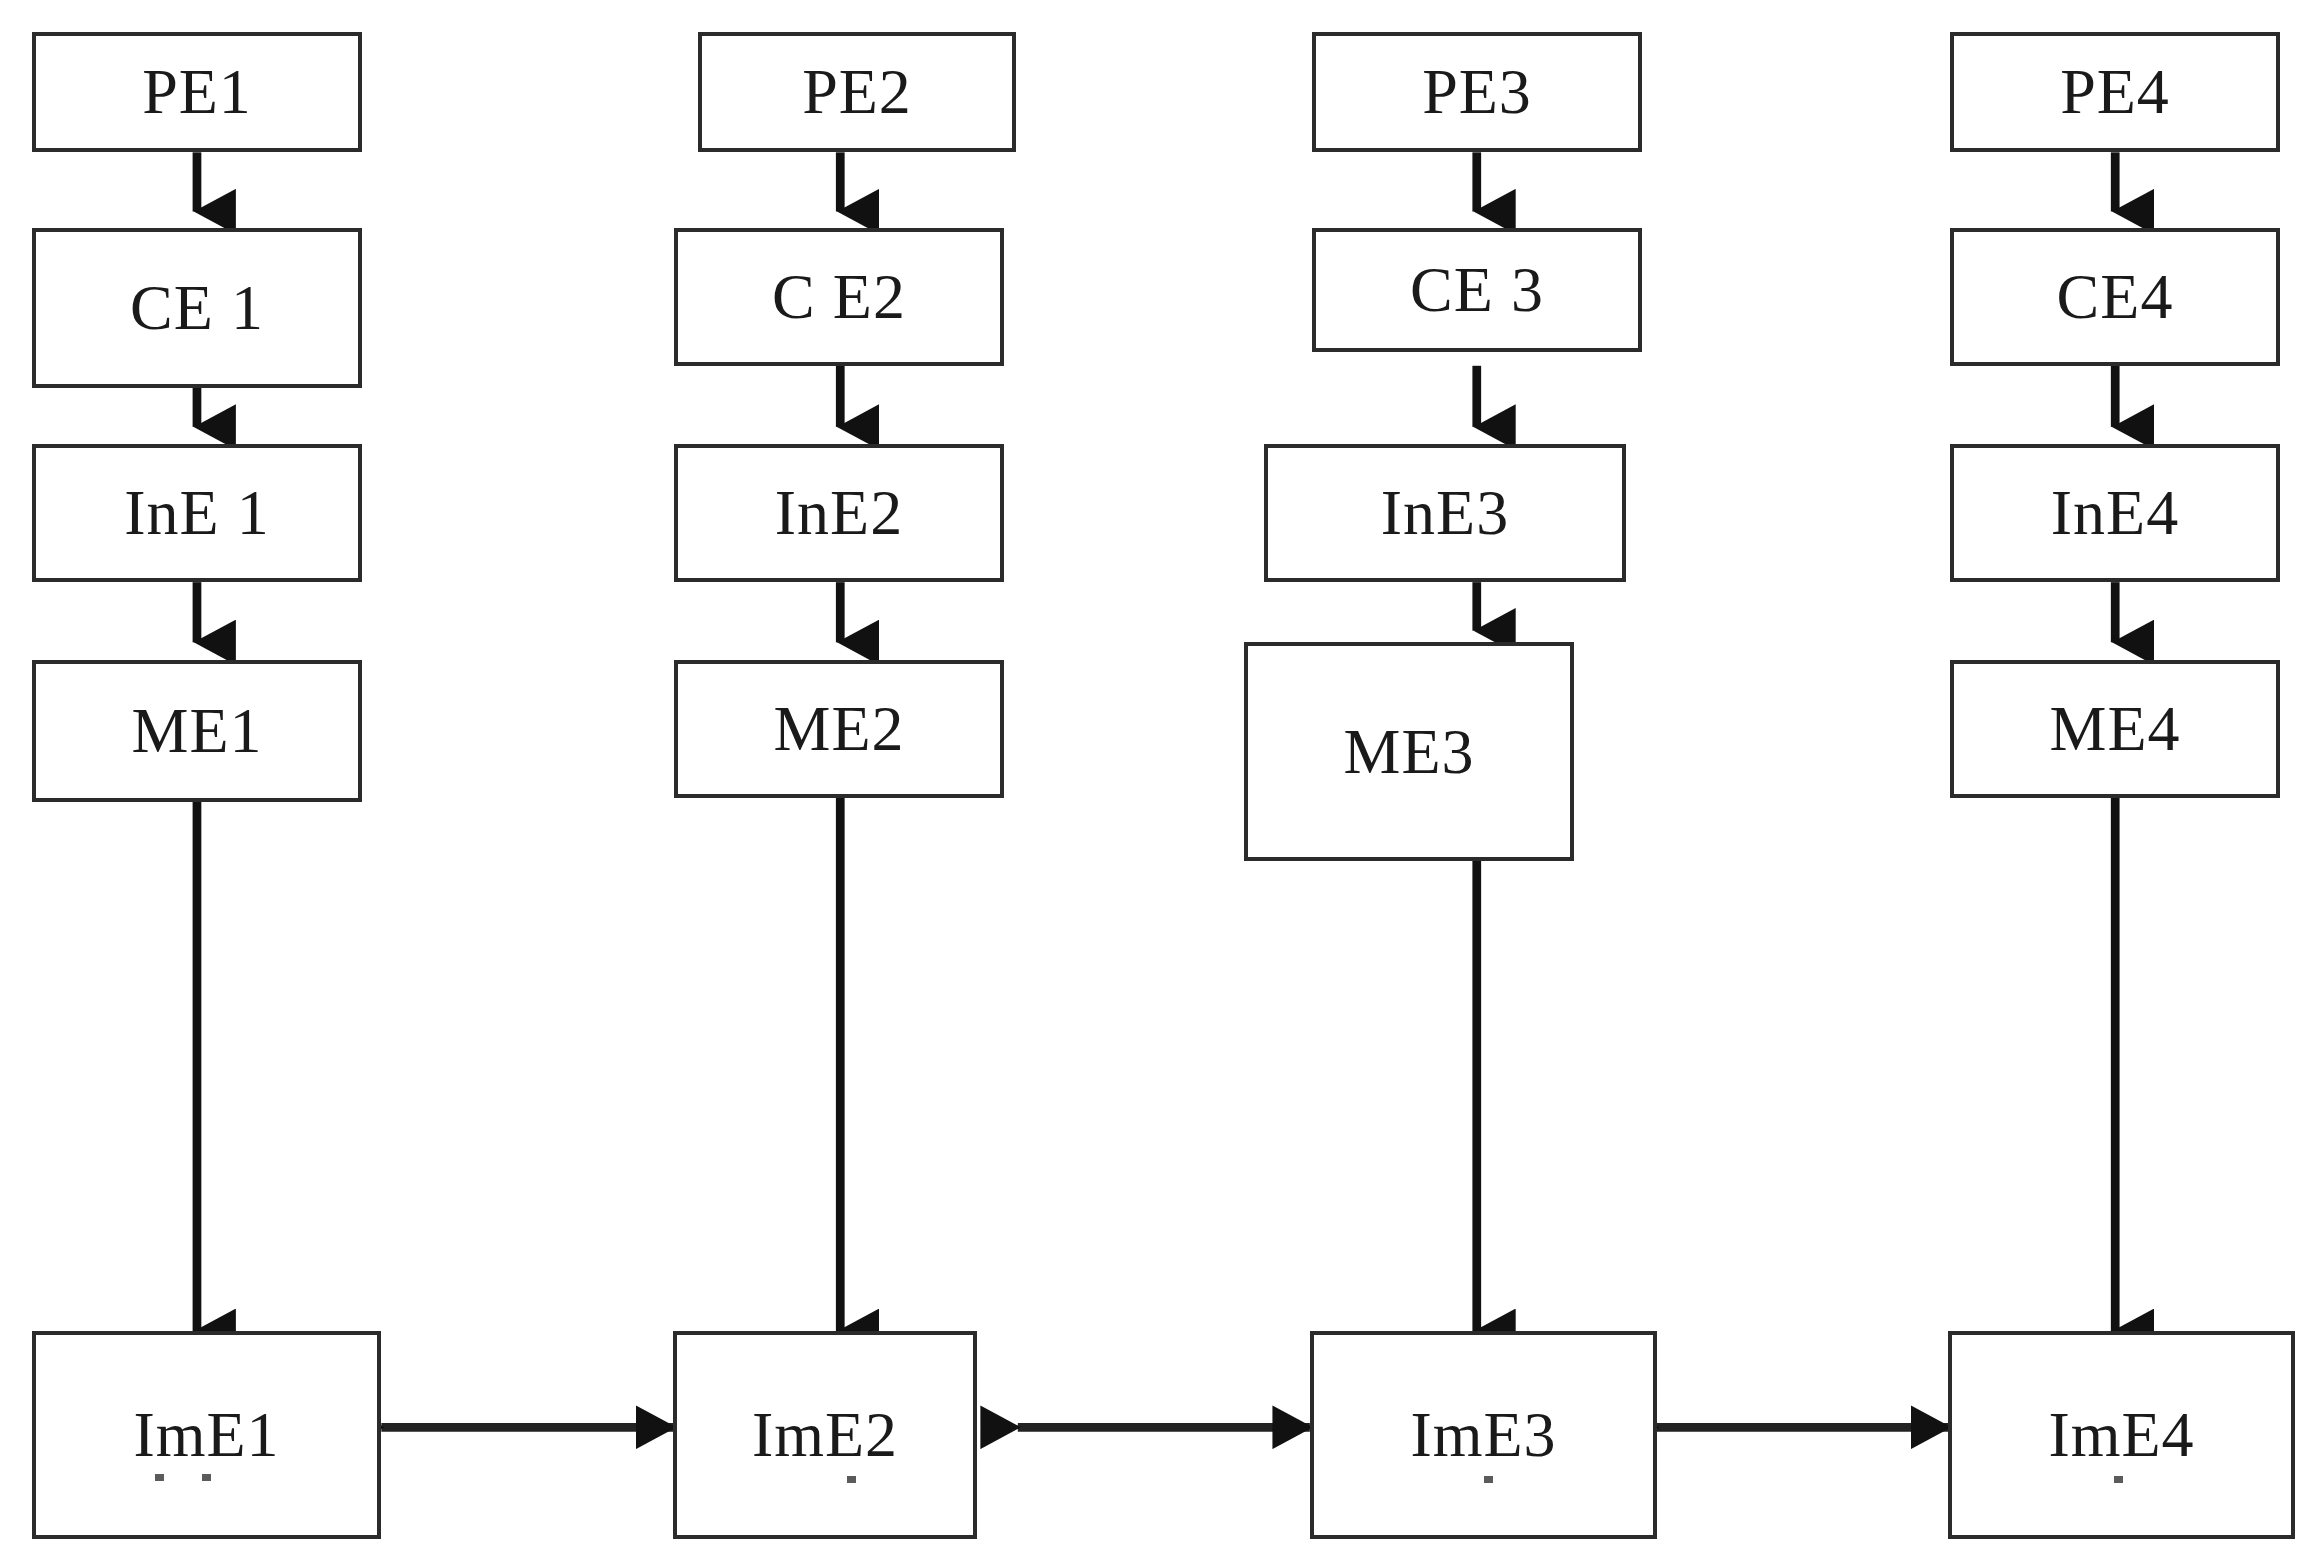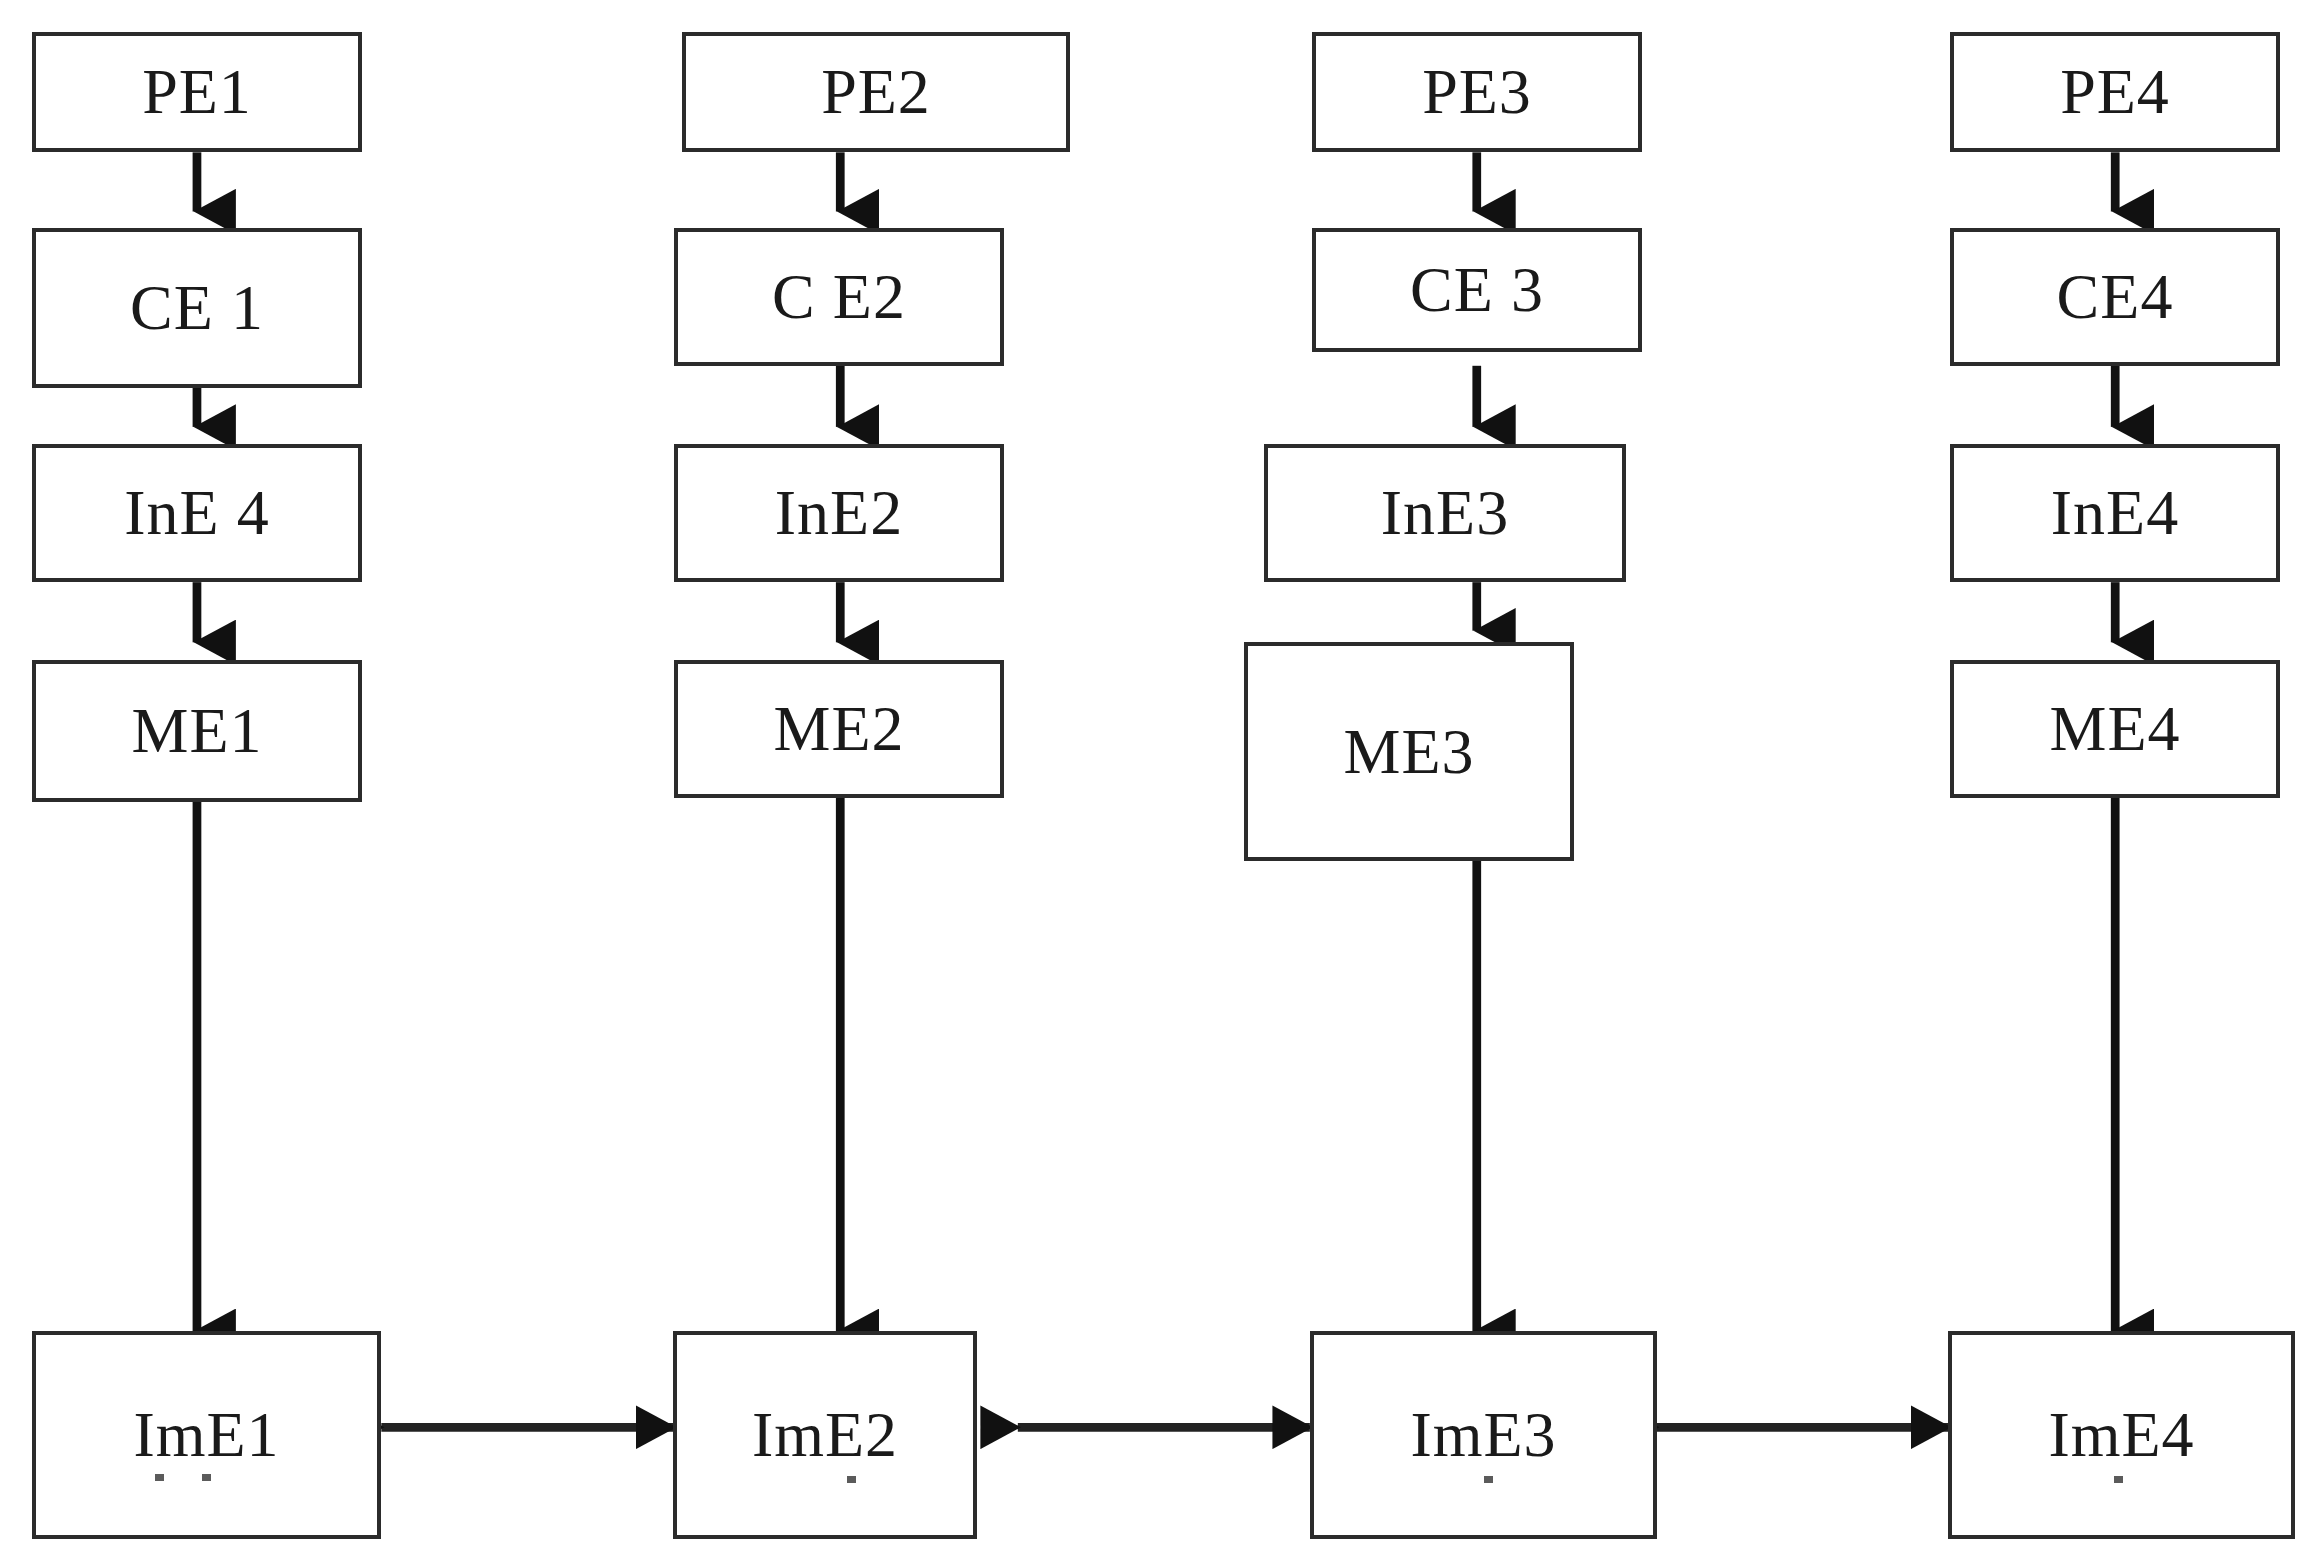--- a/index.html
+++ b/index.html
@@ -131,21 +131,21 @@
       <line x1="1049" y1="1471" x2="1350" y2="1471" stroke="#222222" stroke-width="9" marker-start="url(#arrow-head-h-start)" marker-end="url(#arrow-head-h-end)"></line>
     </g>
     <g>
       <line x1="1707" y1="1471" x2="2008" y2="1471" stroke="#222222" stroke-width="9" marker-start="url(#arrow-head-h-start)" marker-end="url(#arrow-head-h-end)"></line>
     </g>
   </svg>
 
   <div class="node-box" style="left:32px; top:32px; width:330px; height:120px;">
     <span class="node-label">PE1</span>
   </div>
-  <div class="node-box" style="left:682px; top:32px; width:388px; height:120px;text-align:center;">
+  <div class="node-box" style="left:698px; top:32px; width:318px; height:120px;text-align:center;">
     <span class="node-label">PE2</span>
   </div>
   <div class="node-box" style="left:1312px; top:32px; width:330px; height:120px;">
     <span class="node-label">PE3</span>
   </div>
   <div class="node-box" style="left:1950px; top:32px; width:330px; height:120px;">
     <span class="node-label">PE4</span>
   </div>
 
   <div class="node-box" style="left:32px; top:228px; width:330px; height:160px;">
@@ -155,21 +155,21 @@
     <span class="node-label">C E2</span>
   </div>
   <div class="node-box" style="left:1312px; top:228px; width:330px; height:124px;">
     <span class="node-label">CE 3</span>
   </div>
   <div class="node-box" style="left:1950px; top:228px; width:330px; height:138px;">
     <span class="node-label">CE4</span>
   </div>
 
   <div class="node-box" style="left:32px; top:444px; width:330px; height:138px;">
-    <span class="node-label">InE 4</span>
+    <span class="node-label">InE 1</span>
   </div>
   <div class="node-box" style="left:674px; top:444px; width:330px; height:138px;">
     <span class="node-label">InE2</span>
   </div>
   <div class="node-box" style="left:1264px; top:444px; width:362px; height:138px;">
     <span class="node-label">InE3</span>
   </div>
   <div class="node-box" style="left:1950px; top:444px; width:330px; height:138px;">
     <span class="node-label">InE4</span>
   </div>

